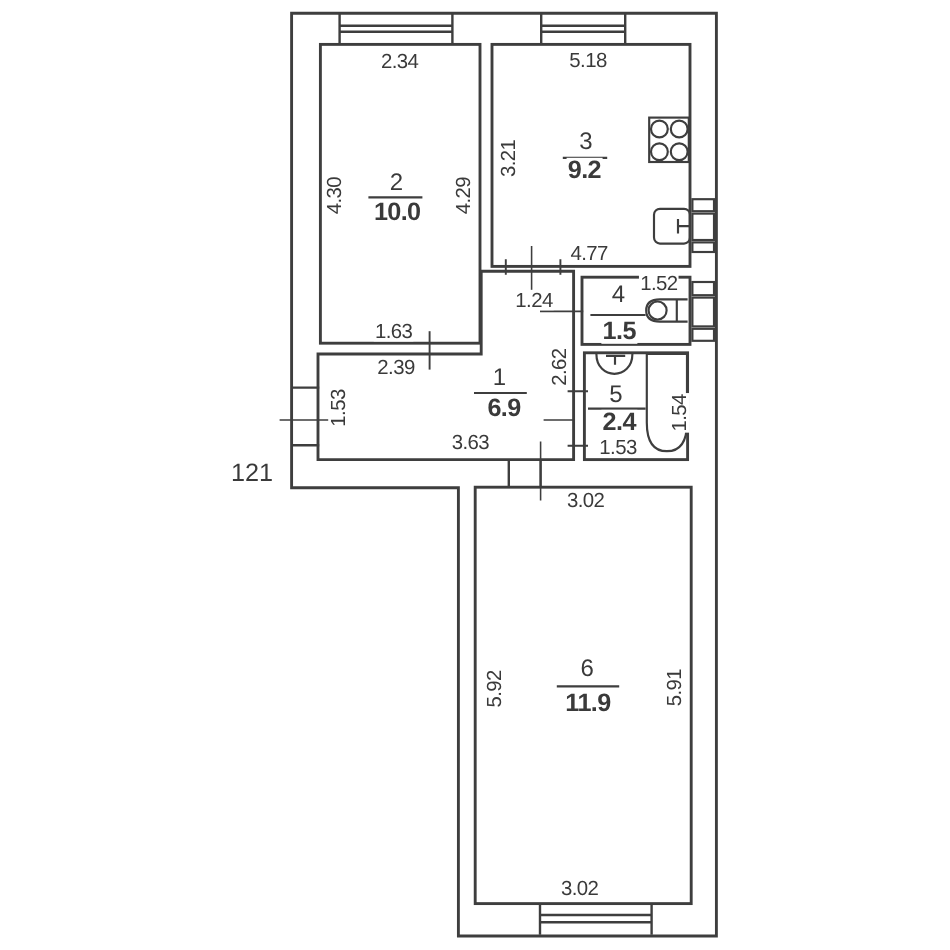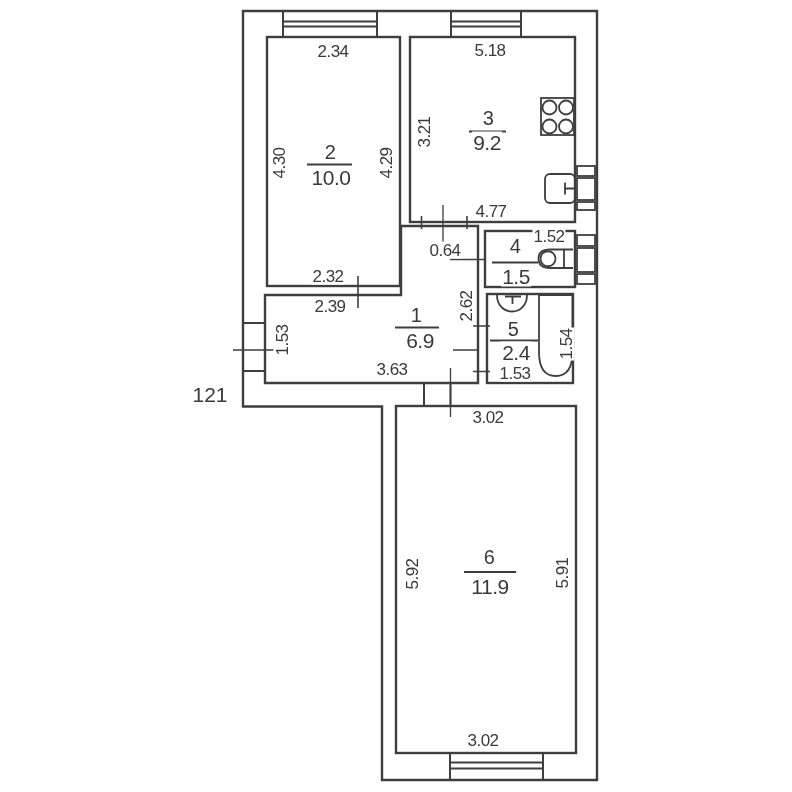--- a/index.html
+++ b/index.html
@@ -4,21 +4,21 @@
 <style>
   html,body{margin:0;padding:0;background:#ffffff;}
   #stage{position:relative;width:792px;height:792px;background:#ffffff;overflow:hidden;
          font-family:"Liberation Sans",sans-serif;}
   #plan-svg{position:absolute;left:0;top:0;}
   .lbl{position:absolute;transform:translate(-50%,-50%);color:#3a3a3a;background:#ffffff;
        line-height:1;white-space:nowrap;letter-spacing:-0.5px;padding:0 1px;}
   .lbl.v{transform:translate(-50%,-50%) rotate(-90deg);}
   .dim{font-size:17px;}
   .rnum{font-size:20px;}
-  .rarea{font-size:21px;}
+  .rarea{font-size:21px;font-weight:bold;}
   .apt{font-size:21px;letter-spacing:0;margin-top:44px;}
 </style>
 </head>
 <body>
 
 <div id="stage">
 
   <svg id="plan-svg" width="792" height="792" viewBox="0 0 792 792">
     <g fill="none" stroke="#3e3e3e">
 
@@ -126,25 +126,25 @@
   <div class="lbl rnum" style="left:515px;top:246px">4</div>
   <div class="lbl rarea" style="left:516px;top:276px">1.5</div>
   <div class="lbl rnum" style="left:513px;top:329px">5</div>
   <div class="lbl rarea" style="left:516px;top:352px">2.4</div>
   <div class="lbl rnum" style="left:489px;top:557px">6</div>
   <div class="lbl rarea" style="left:490px;top:586px">11.9</div>
 
   <div class="lbl dim" style="left:333px;top:51px">2.34</div>
   <div class="lbl dim v" style="left:279px;top:163px">4.30</div>
   <div class="lbl dim v" style="left:386px;top:163px">4.29</div>
-  <div class="lbl dim" style="left:328px;top:276px">2.32</div>
+  <div class="lbl dim" style="left:328px;top:276px">1.63</div>
   <div class="lbl dim" style="left:490px;top:50px">5.18</div>
   <div class="lbl dim v" style="left:424px;top:132px">3.21</div>
   <div class="lbl dim" style="left:491px;top:211px">4.77</div>
-  <div class="lbl dim" style="left:445px;top:250px">0.64</div>
+  <div class="lbl dim" style="left:445px;top:250px">1.24</div>
   <div class="lbl dim" style="left:330px;top:306px">2.39</div>
   <div class="lbl dim v" style="left:282px;top:340px">1.53</div>
   <div class="lbl dim" style="left:392px;top:369px">3.63</div>
   <div class="lbl dim v" style="left:466px;top:306px">2.62</div>
   <div class="lbl dim" style="left:549px;top:236px">1.52</div>
   <div class="lbl dim v" style="left:566px;top:344px">1.54</div>
   <div class="lbl dim" style="left:515px;top:373px">1.53</div>
   <div class="lbl dim" style="left:488px;top:417px">3.02</div>
   <div class="lbl dim v" style="left:412px;top:574px">5.92</div>
   <div class="lbl dim v" style="left:562px;top:573px">5.91</div>

